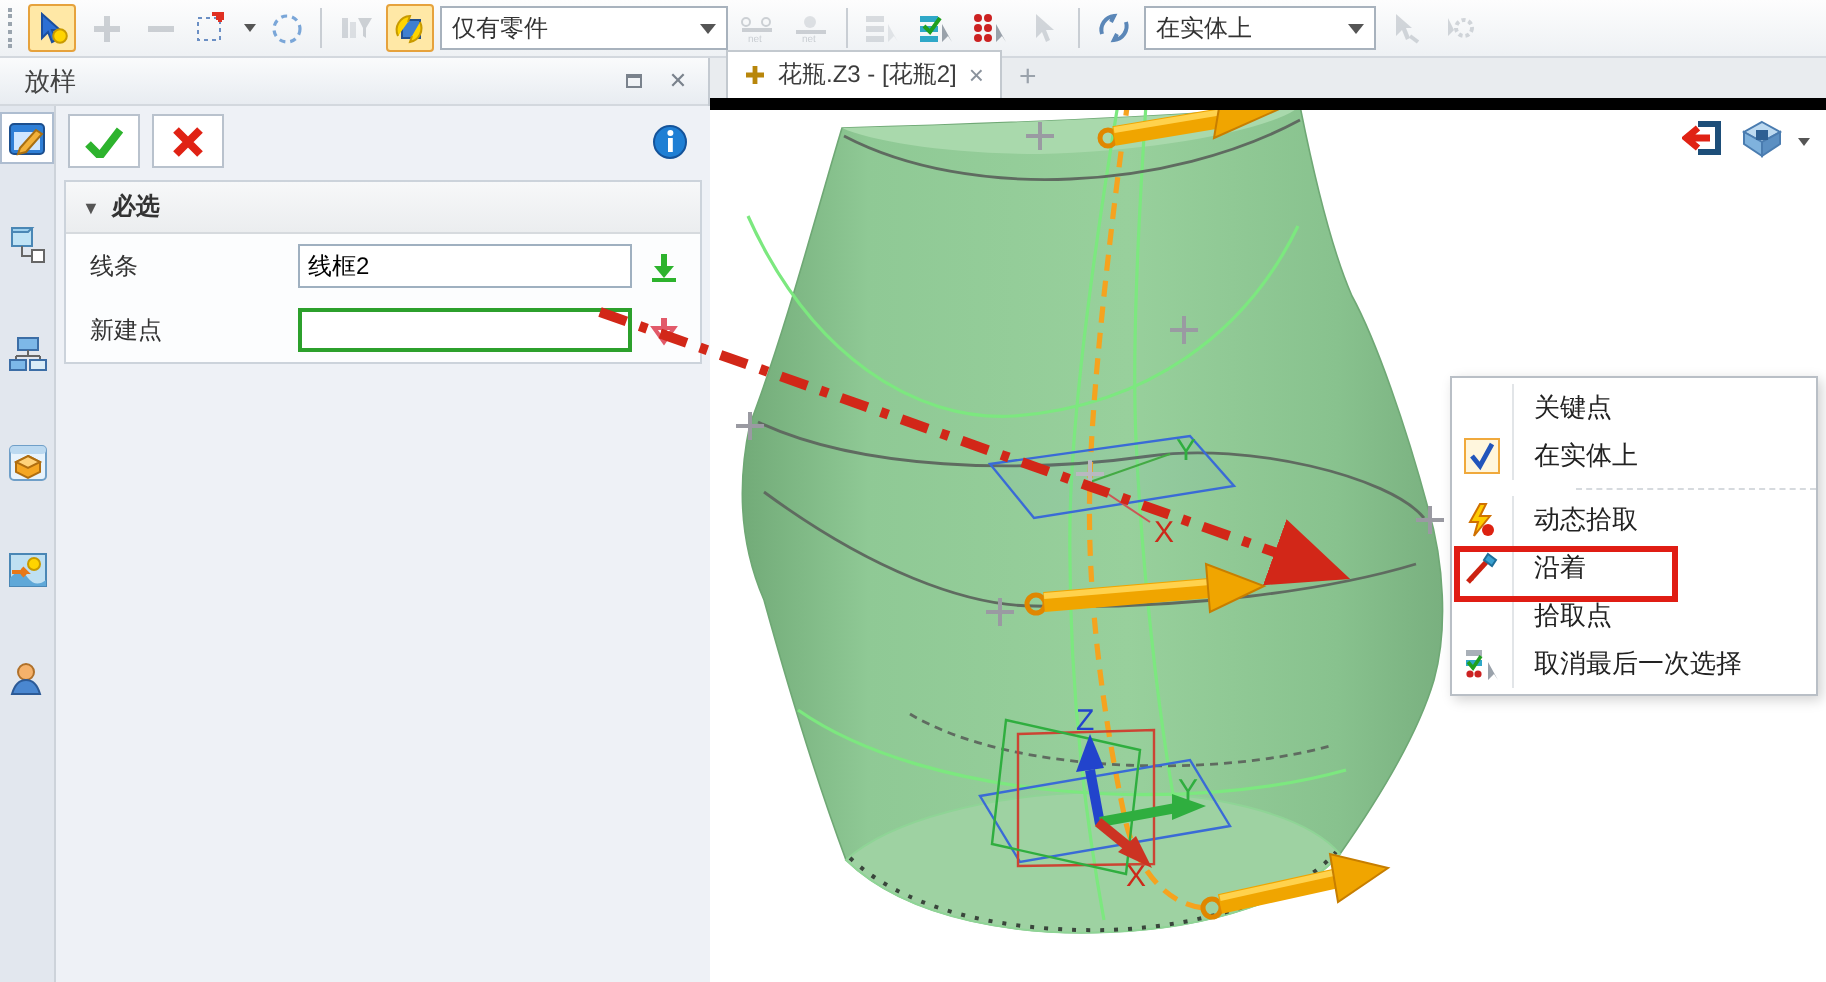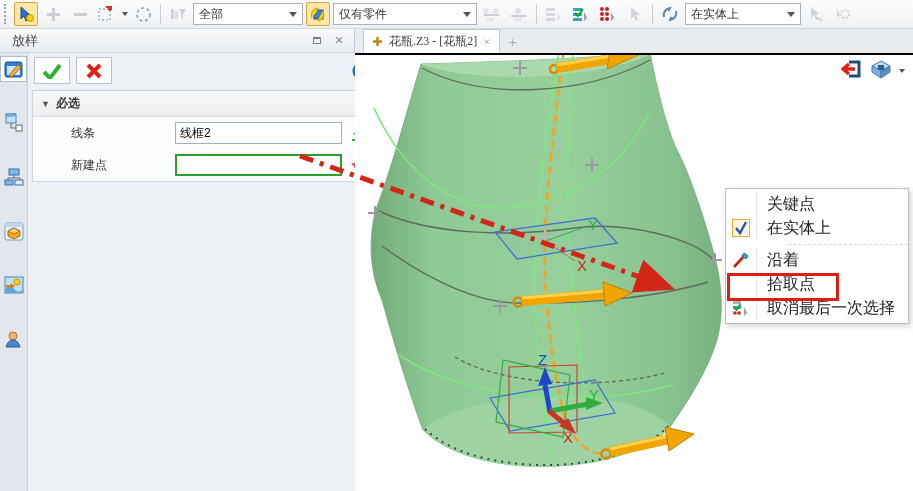--- a/index.html
+++ b/index.html
@@ -34,42 +34,42 @@
   .side-icon.selected { background:#fff; border-color:#aebdd0; }
   .panel-content { flex:1; display:flex; flex-direction:column; background:#eef1f6; }
   .cmd-row { display:flex; align-items:center; padding:4px 6px; gap:6px; }
   .cmd-btn { width:36px; height:27px; background:#fff; border:1px solid #b9c2cd; display:flex; align-items:center; justify-content:center; }
   .info-btn { margin-left:auto; width:28px; height:24px; display:flex; align-items:center; justify-content:center; }
   .group { margin:2px 4px; border:1px solid #ccd3db; background:#fcfdfe; }
   .group-header { display:flex; align-items:center; gap:6px; padding:4px 8px; font-weight:bold; color:#333;
     background:linear-gradient(#f7f8f9,#ebedef); border-bottom:1px solid #d6dade; }
   .tri { font-size:9px; color:#555; }
   .field-row { display:flex; align-items:center; padding:5px 6px 5px 12px; gap:4px; }
-  .field-label { width:100px; color:#333;margin-left:26px; }
+  .field-label { width:100px; color:#333; }
   .field-input { flex:1; height:22px; border:1px solid #9fb0c0; background:#fff; padding:0 4px; font-size:12px;
     font-family:"Liberation Sans","DejaVu Sans",sans-serif; }
   .field-input.active-pick { border:2px solid #2ca02c; }
   .pick-icon { width:24px; height:22px; display:flex; align-items:center; justify-content:center; }
 
   
   .right-area { flex:1; display:flex; flex-direction:column; background:#fff; }
-  .tabbar { height:26px; background:#e9ecef; display:flex; align-items:flex-end; padding-left:8px; border-bottom:2px solid #000000;font-family:Liberation Serif, serif; }
+  .tabbar { height:26px; background:#e9ecef; display:flex; align-items:flex-end; padding-left:8px; border-bottom:6px solid #000000; }
   .tab { height:24px; background:#fff; border:1px solid #c3c9cf; border-bottom:none; display:flex; align-items:center; gap:6px; padding:0 8px; font-size:12px; color:#3c3c3c; }
   .tab-close { color:#8a929c; font-size:13px; }
   .newtab { width:26px; height:22px; display:flex; align-items:center; justify-content:center; color:#9aa2ab; font-size:15px; }
   .viewport { position:relative; flex:1; background:#fff; overflow:hidden; }
   .vp-svg { position:absolute; left:0; top:0; }
   .vp-topright { position:absolute; top:4px; right:8px; display:flex; align-items:center; gap:7px; }
 
   
   .ctx-menu { position:absolute; left:370px; top:133px; width:184px; background:#fff;
     border:1px solid #b9bfc6; box-shadow:2px 2px 6px rgba(0,0,0,.18); padding:3px 0; z-index:30; }
   .ctx-item { position:relative; height:24px; display:flex; align-items:center; }
   .ctx-icon { width:30px; display:flex; align-items:center; justify-content:center; flex:0 0 30px; }
-  .ctx-label { padding-left:10px; border-left:1px solid #e2e5e8; height:100%; display:flex; align-items:center; flex:1; color:#222; font-size:16px; }
+  .ctx-label { padding-left:10px; border-left:1px solid #e2e5e8; height:100%; display:flex; align-items:center; flex:1; color:#222; font-size:13px; }
   .ctx-sep { height:8px; display:flex; align-items:center; }
   .ctx-sep .line { margin-left:31px; flex:1; border-top:1px dashed #d6dade; }
   .ctx-sep .pad { width:31px; border-left:0; }
   .red-box { position:absolute; left:1px; top:84px; width:112px; height:28px; border:3px solid #e01d14; z-index:5; pointer-events:none; }
 
   
   .annotation-svg { position:absolute; left:0; top:0; z-index:40; pointer-events:none; }
 </style>
 </head>
 <body>
@@ -108,24 +108,20 @@
   </div>
   <div class="tsep"></div>
   <div class="tbtn disabled">
     <svg width="16" height="16">
         <rect x="1" y="3" width="3" height="10" fill="#9aa2ab"></rect>
         <rect x="5" y="5" width="3" height="8" fill="#b6bcc3"></rect>
         <polygon points="9,3 16,3 13,8 13,13 11.5,12 11.5,8" fill="#8d959e"></polygon>
       </svg>
   </div>
 
-  <div class="tdrop" style="width:110px">
-    <span>全部</span>
-    <span class="caret"></span>
-  </div>
 
   <div class="tbtn active">
     <svg width="18" height="17">
         <rect x="5" y="4" width="9" height="9" fill="#3f7fd0" stroke="#24508e"></rect>
         <path d="M3,12 A7,7 0 0 1 9,2 l-1,3 M14,5 a7,7 0 0 1 -5,10 l1,-3" fill="#ffd400" stroke="#c89a00" stroke-width="1"></path>
       </svg>
   </div>
 
   <div class="tdrop" style="width:144px">
     <span>仅有零件</span>
@@ -462,20 +458,29 @@
               </svg>
           </span>
           <span class="ctx-label">在实体上</span>
         </div>
         <div class="ctx-sep">
             <span class="pad"></span>
             <span class="line"></span>
           </div>
         <div class="ctx-item">
           <span class="ctx-icon">
+            <svg width="16" height="18">
+                <polygon points="7,1 2,10 6,10 4,17 12,7 7,7 10,1" fill="#ffcc00" stroke="#d07000"></polygon>
+                <circle cx="11" cy="14" r="3" fill="#dd2211"></circle>
+              </svg>
+          </span>
+          <span class="ctx-label">动态拾取</span>
+        </div>
+        <div class="ctx-item">
+          <span class="ctx-icon">
             <svg width="18" height="18">
                 <path d="M2,16 L13,4" stroke="#cc2211" stroke-width="2.6"></path>
                 <path d="M12,2 l4,3 -2,3 -4,-3 z" fill="#3aa0d0" stroke="#1d6e99"></path>
                 <path d="M2,16 l1,-3 2,2 z" fill="#cc2211"></path>
               </svg>
           </span>
           <span class="ctx-label">沿着</span>
         </div>
         <div class="ctx-item">
           <span class="ctx-icon"></span>

